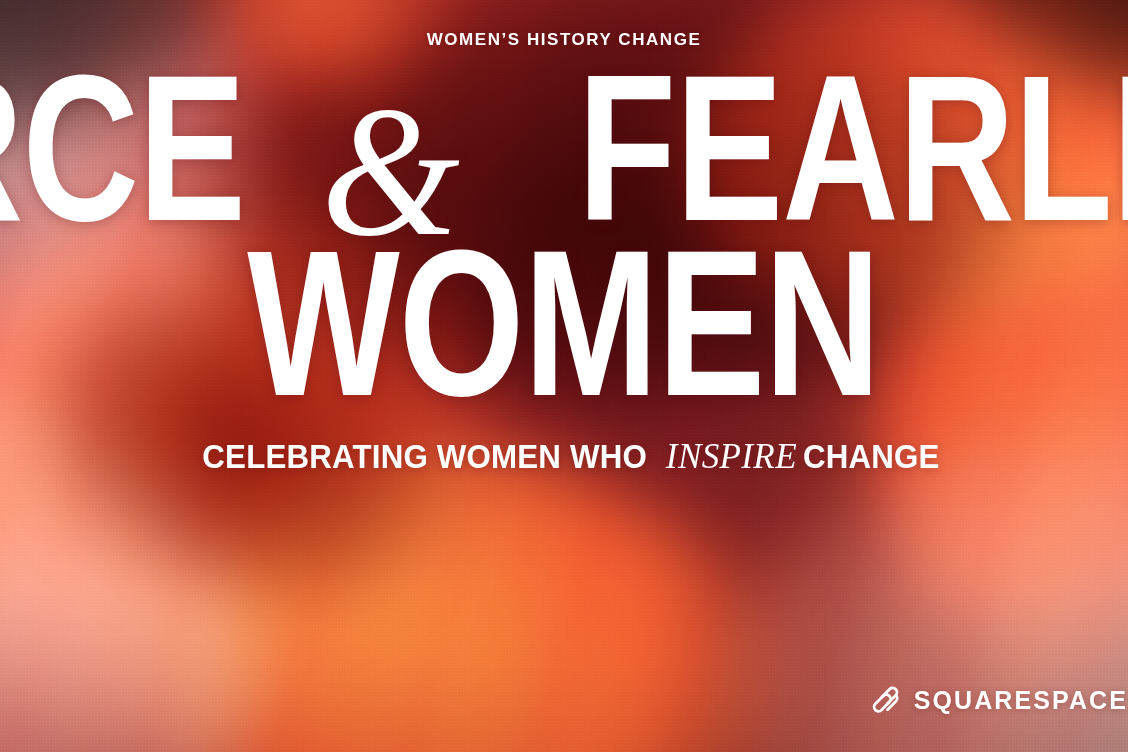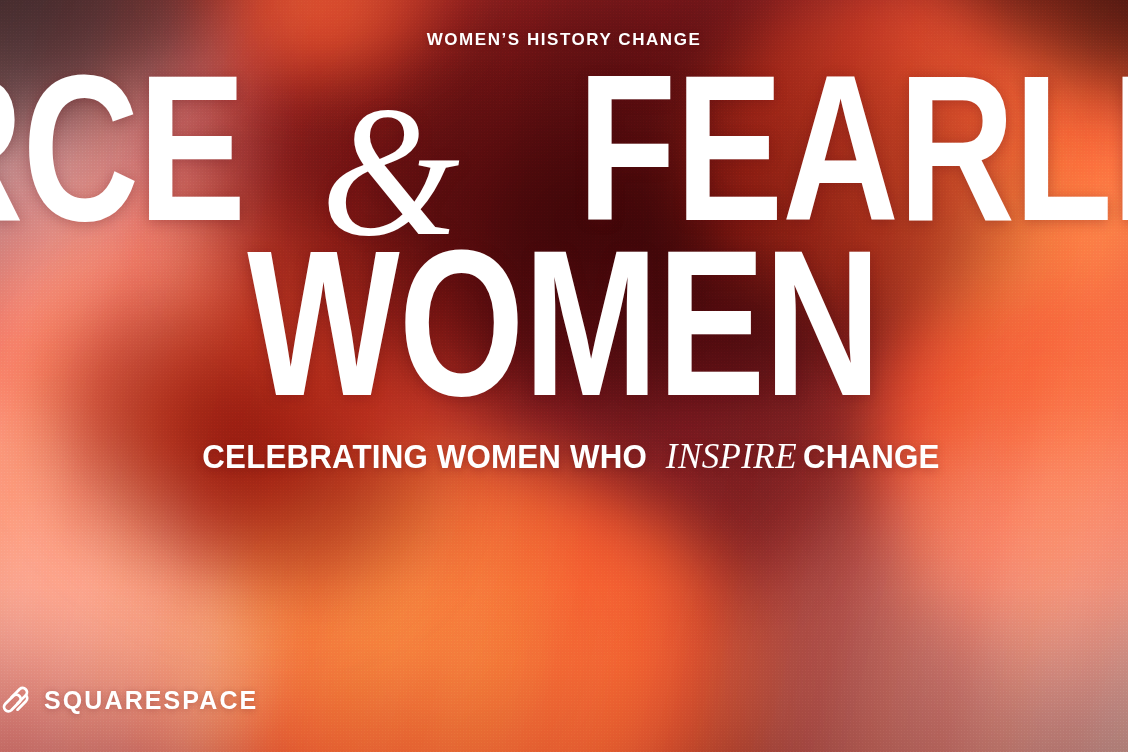--- a/index.html
+++ b/index.html
@@ -205,21 +205,21 @@
     font-weight:normal;
     font-size:35px;
     letter-spacing:0.4px;
   }
 
   
   .logo-lockup {
     position:absolute;
     left:0; right:0;
     bottom:36px;
-    display:flex; align-items:center; justify-content:flex-start;
+    display:flex; align-items:center; justify-content:flex-end;
     gap:13px;
   }
   .logo-mark { width:31px; height:31px; display:block; }
   .logo-word {
     font-size:25px;
     font-weight:bold;
     letter-spacing:2.1px;
     line-height:1;
     color:#fff;
     text-shadow:0 1px 6px rgba(90,10,16,.30);

